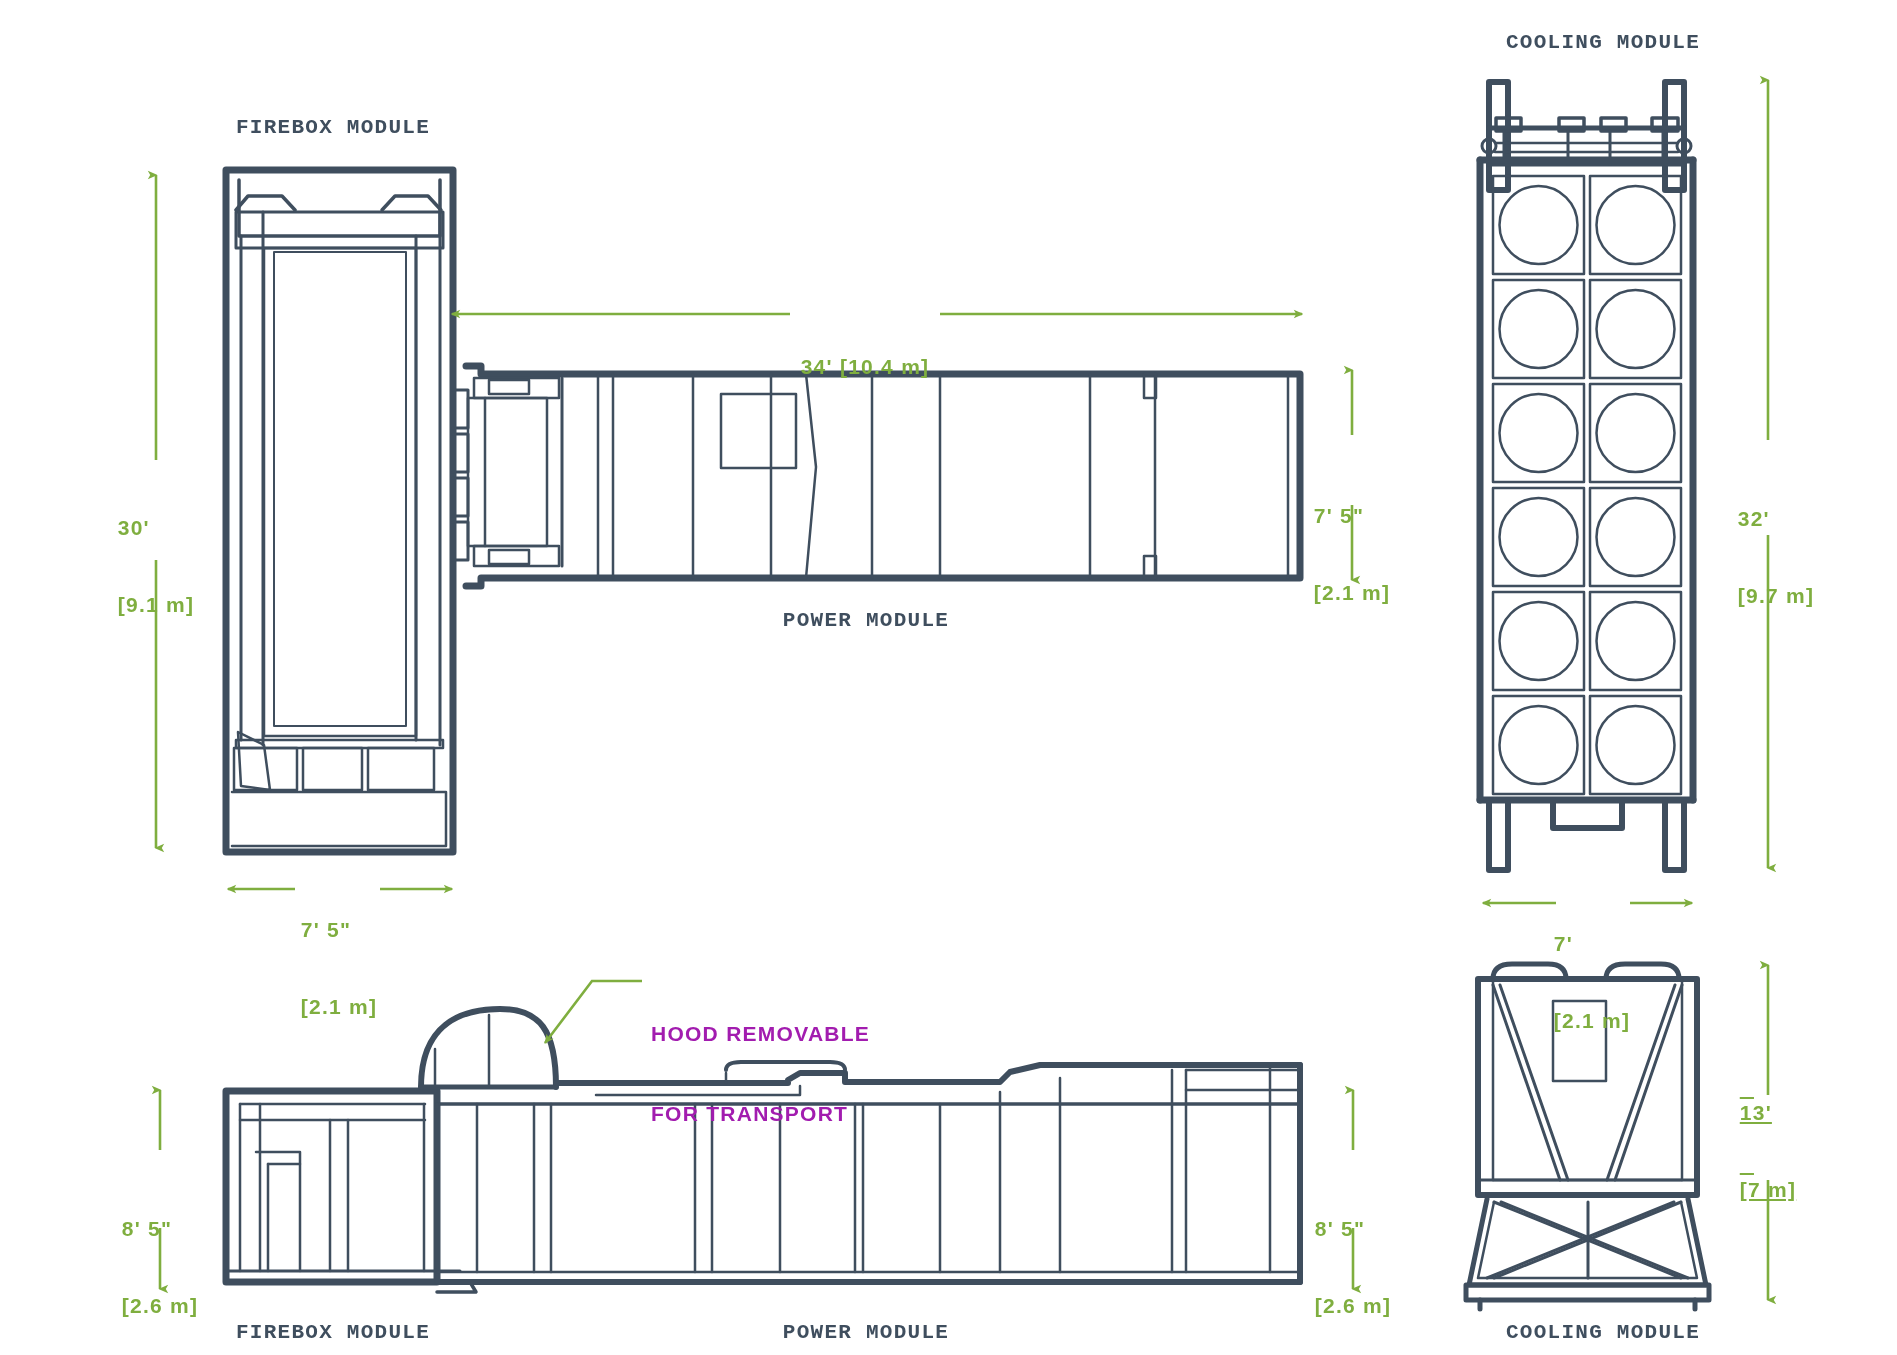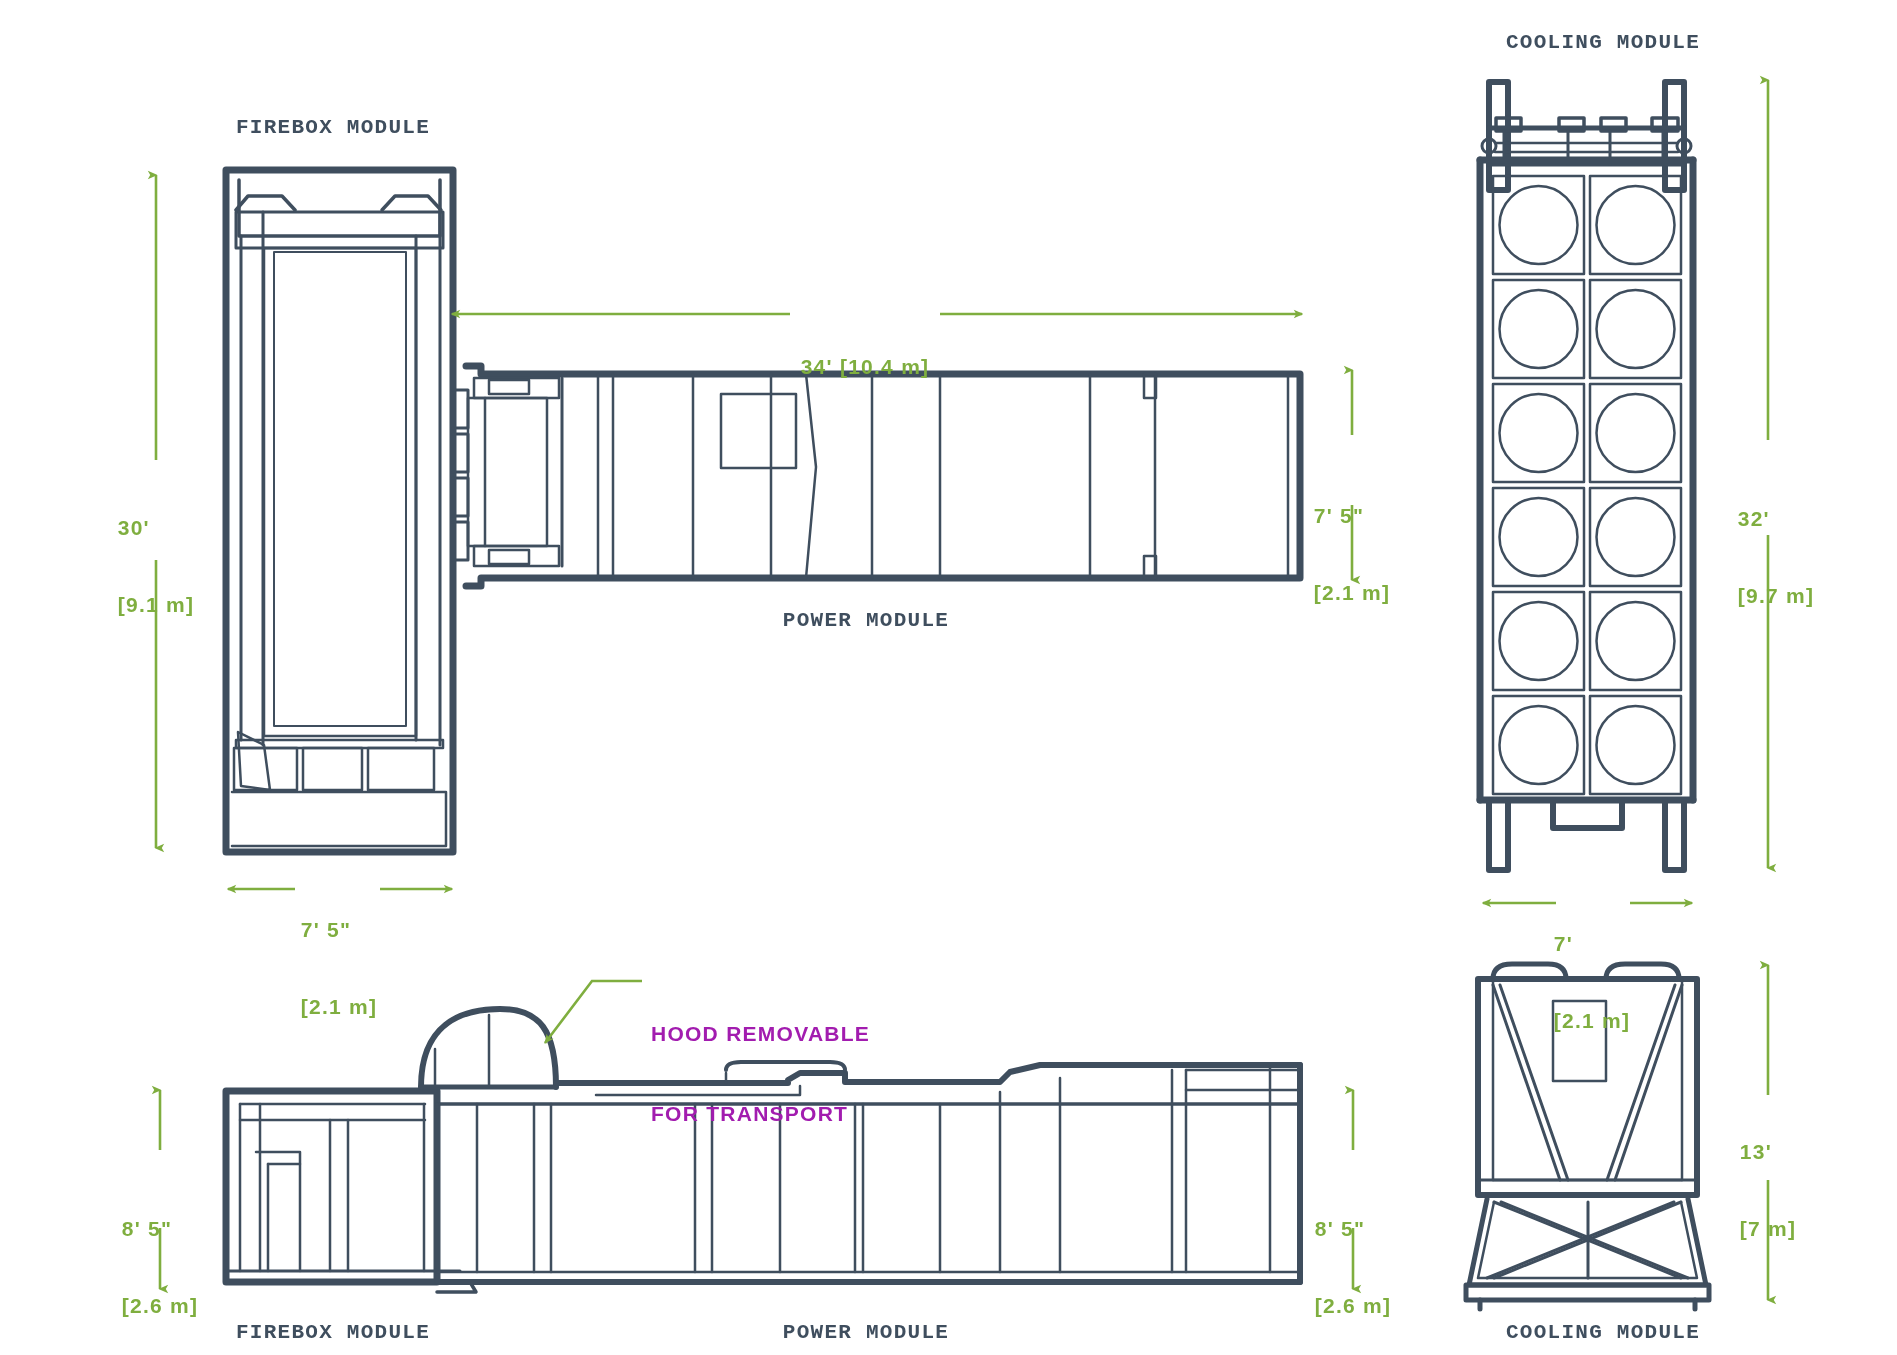--- a/index.html
+++ b/index.html
@@ -363,21 +363,21 @@
 <div class="label dim-label center" style="left:160px; top:1165px;">
   <div>8' 5"</div>
   <div>[2.6 m]</div>
 </div>
 
 <div class="label dim-label center" style="left:1353px; top:1165px;">
   <div>8' 5"</div>
   <div>[2.6 m]</div>
 </div>
 
-<div class="label dim-label center" style="left:1768px; top:1088px;">
+<div class="label dim-label center" style="left:1768px; top:1049px;text-decoration:underline;">
   <div>13'</div>
   <div>[7 m]</div>
 </div>
 
 <div class="label note-label" style="left:651px; top:967px;">
   <div>HOOD REMOVABLE</div>
   <div>FOR TRANSPORT</div>
 </div>
 
 </body></html>

